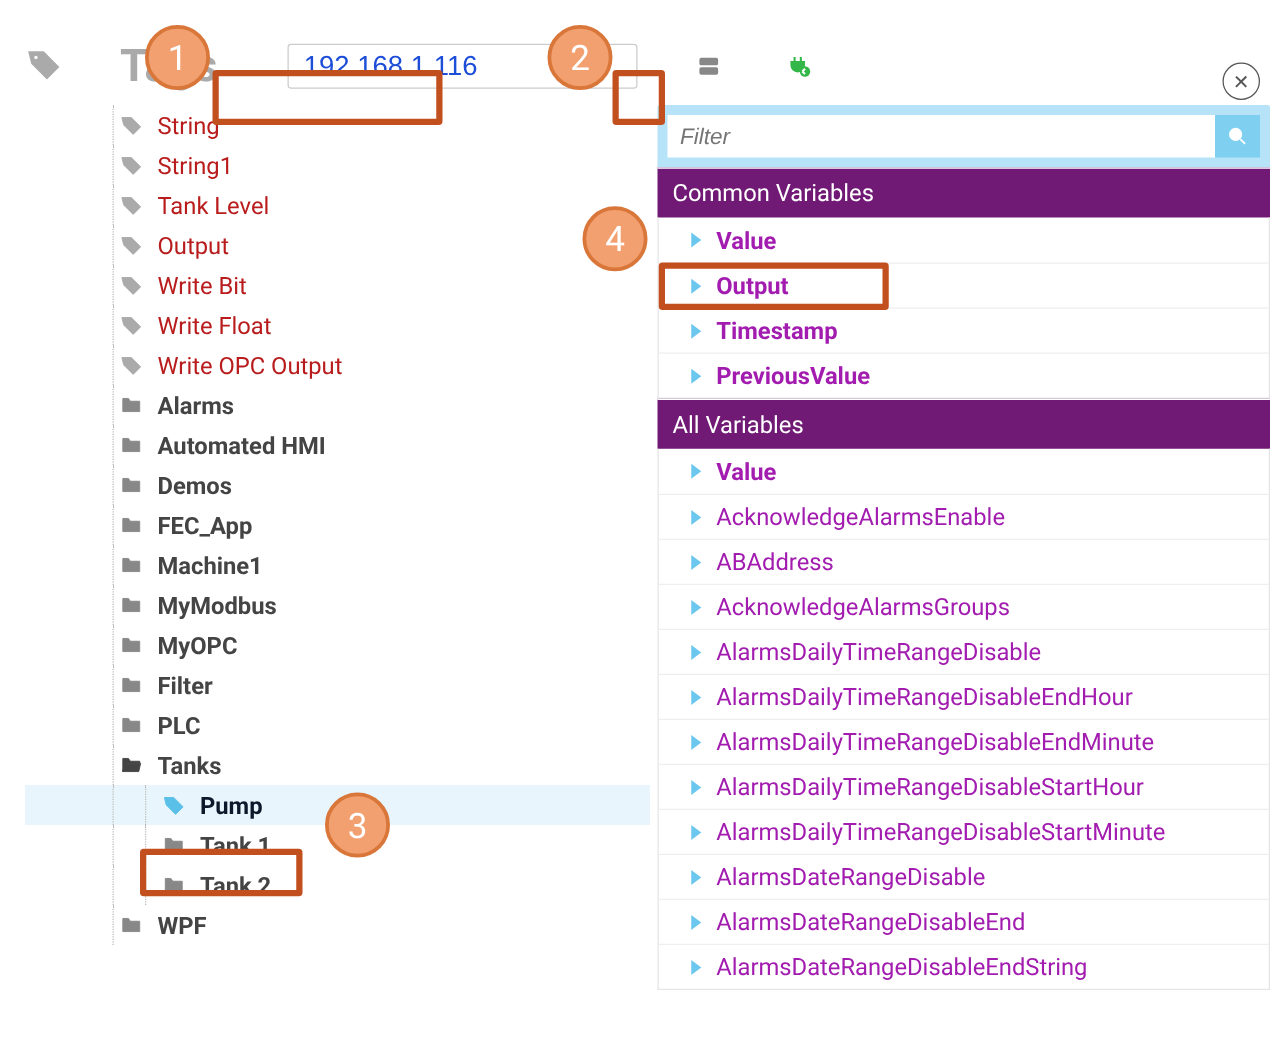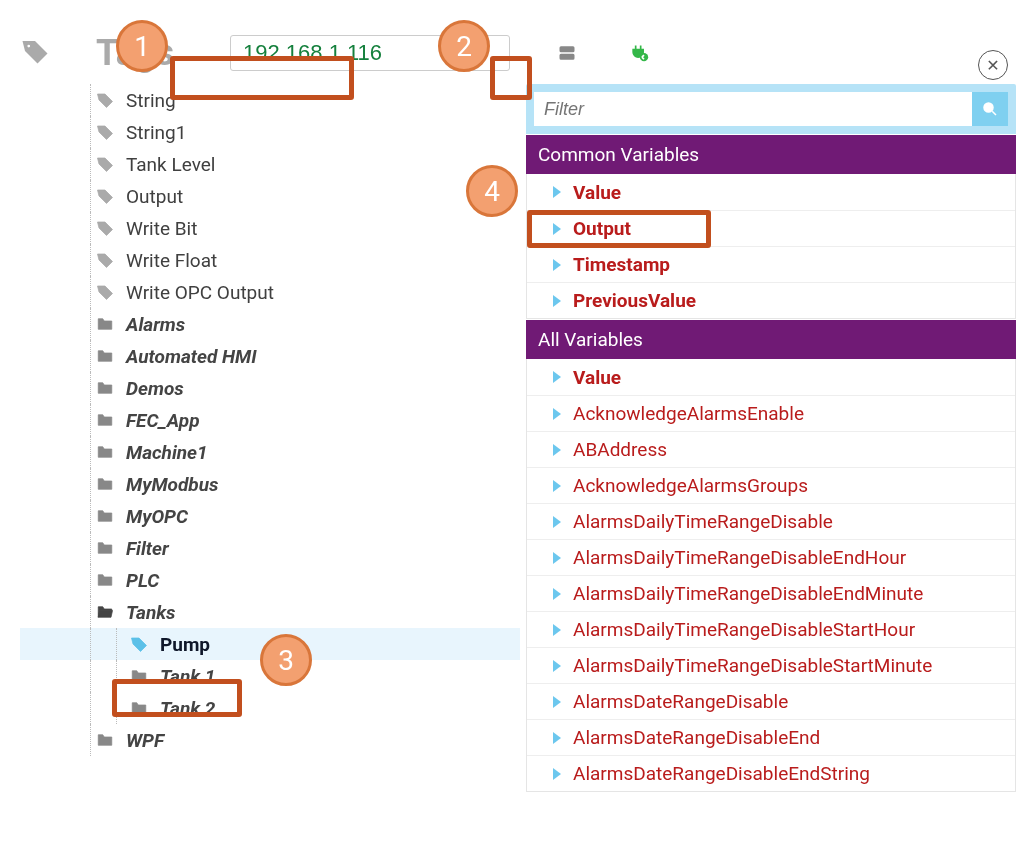--- a/index.html
+++ b/index.html
@@ -35,21 +35,21 @@
     height: 36px;
     display: flex;
     align-items: center;
     padding: 0 4px;
     width: 280px;
   }
   .ip-box input {
     border: none;
     outline: none;
     font-size: 22px;
-    color: #15803d;
+    color: #1d4ed8;
     width: 100%;
     padding: 0 8px;
   }
   .hdr-icon-btn {
     width: 30px; height: 30px;
     display: inline-flex;
     align-items: center; justify-content: center;
     margin-left: 6px;
     cursor: pointer;
     color: #888;
@@ -89,22 +89,22 @@
     cursor: pointer;
   }
   .tree-item.child { padding-left: 110px; }
   .tree-item .ico { width: 24px; display:inline-flex; align-items:center; color:#aaa; margin-right:6px; }
   .tree-item.folder .ico { color:#888; }
   .tree-item.selected {
     background: #e8f5fd;
     color: #1b91c7;
   }
   .tree-item.selected .ico { color:#5bc0e8; }
-  .tree-item.bold .label { font-weight: 700; color:#444;font-style:italic; }
-  .tree-item .label { color:#404040; }
+  .tree-item.bold .label { font-weight: 700; color:#444; }
+  .tree-item .label { color:#b91c1c; }
   .tree-item.selected .label { color:#0f172a; font-weight:700; }
 
   .tree-item .vline {
     position: absolute;
     left: 70px; top:0; bottom:0;
     border-left: 1px dotted #bbb;
   }
   .tree-item.child .vline2 {
     position: absolute;
     left: 96px; top:0; bottom:0;
@@ -145,21 +145,21 @@
   .var-list {
     border: 1px solid #e5e5e5;
     border-top: none;
   }
   .var-row {
     display: flex;
     align-items: center;
     height: 36px;
     padding-left: 26px;
     border-top: 1px solid #eee;
-    color: #b91c1c;
+    color: #a21caf;
     font-size: 19px;
     cursor: pointer;
   }
   .var-row:first-child { border-top: none; }
   .var-row.bold { font-weight: 700; }
   .var-row .tri {
     width: 0; height: 0;
     border-top: 6px solid transparent;
     border-bottom: 6px solid transparent;
     border-left: 8px solid #6cc7ee;

